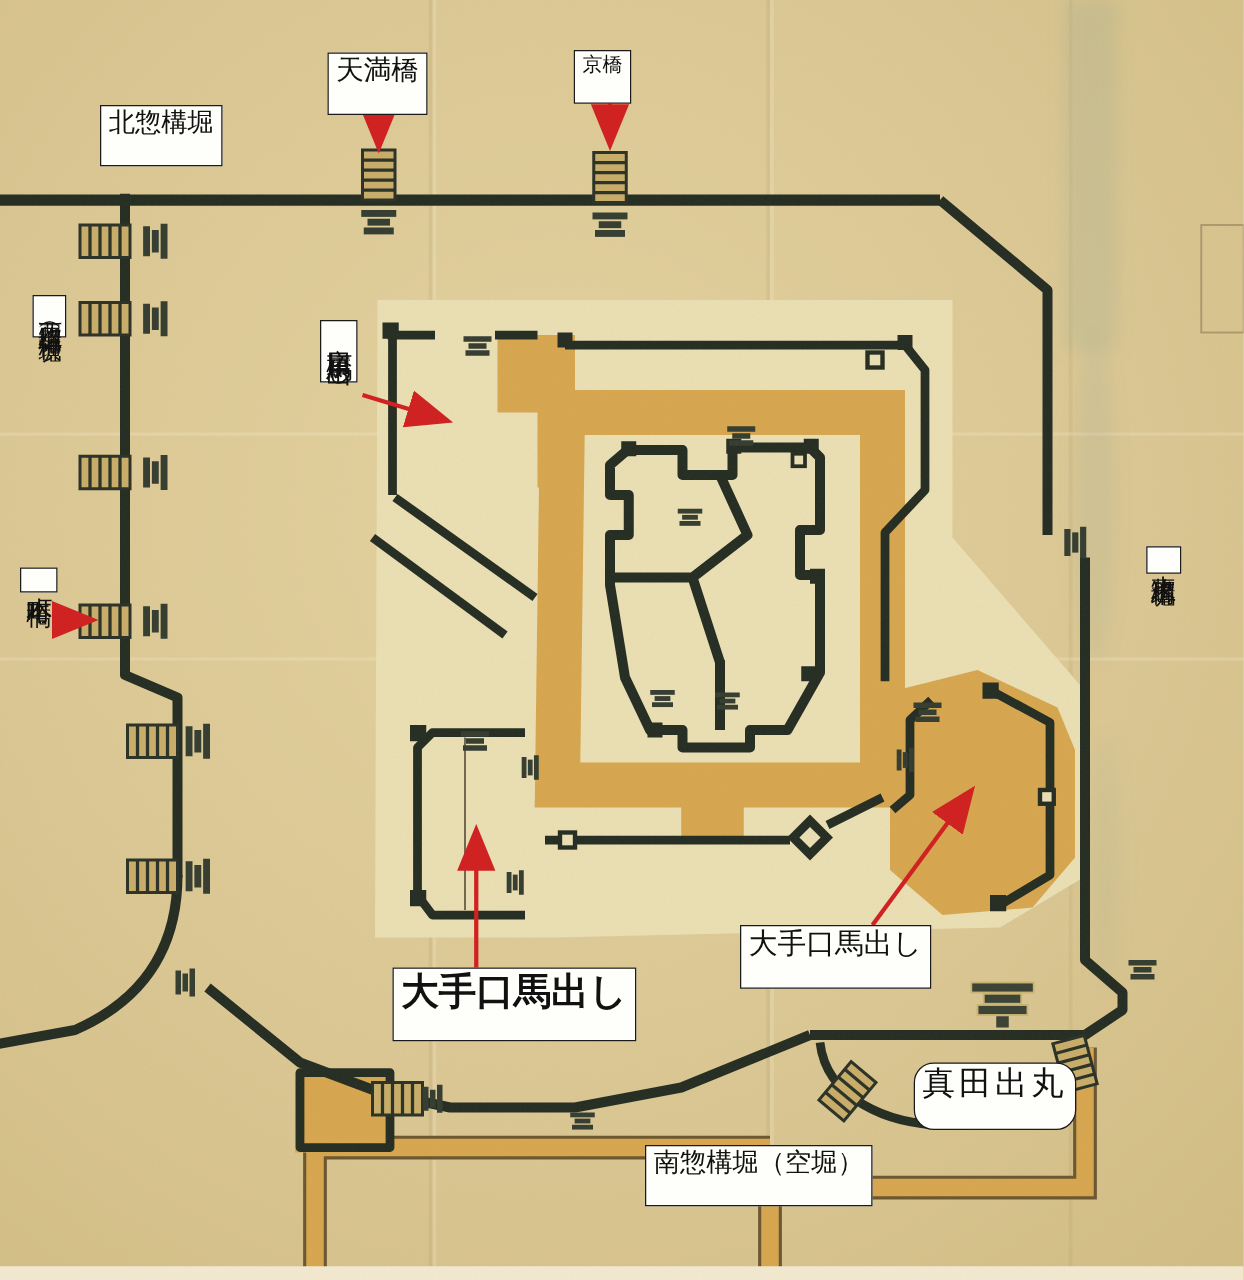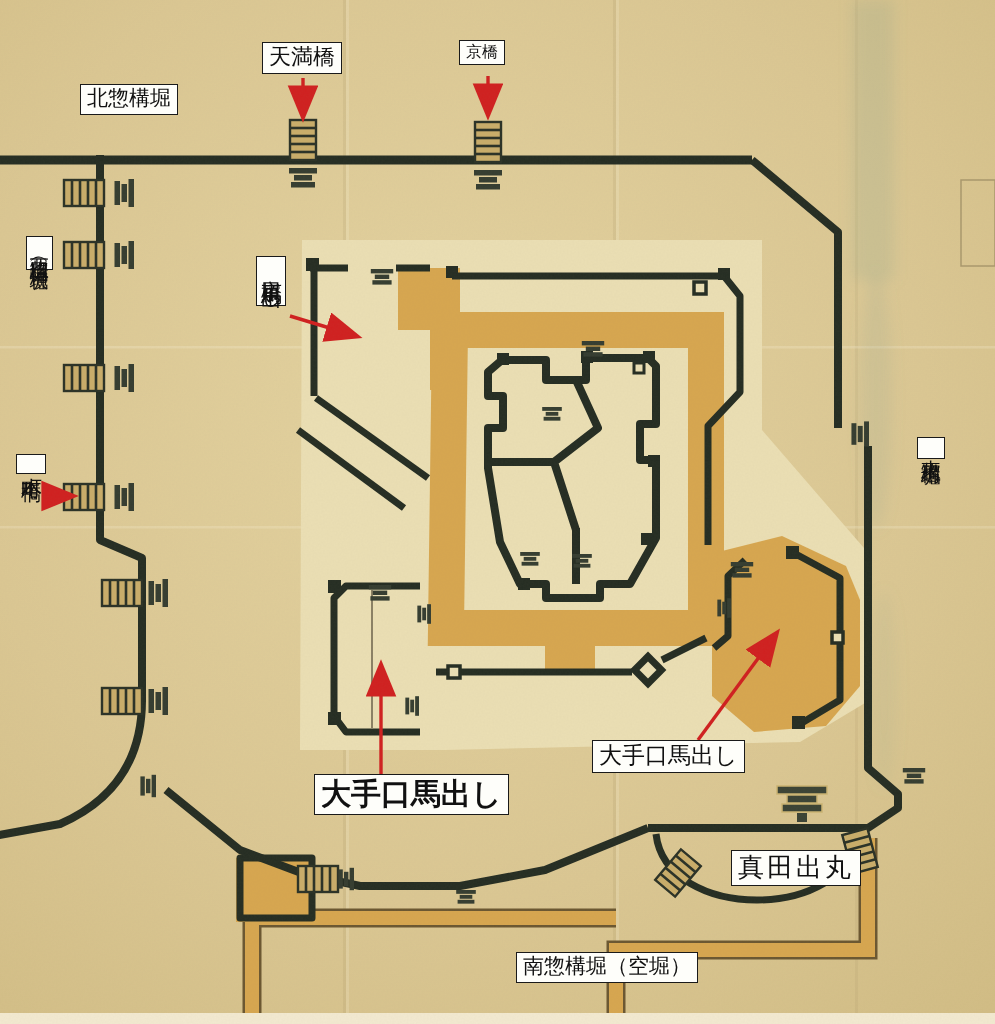--- a/index.html
+++ b/index.html
@@ -7,21 +7,21 @@
     --wall:#242c22; --ochre:#d7a64f; --ochre-edge:#6a5630; --cream:#ebdfb4;
     --bridge:#c9ad6a; --arrow:#d01f1f; --label-bg:#fefefa; --label-border:#1a1a1a; --ink:#111;
   }
   html,body{margin:0;padding:0;}
   #stage{position:relative;width:995px;height:1024px;overflow:hidden;
          background:var(--paper);font-family:"DejaVu Sans",sans-serif;}
   #mapsvg{position:absolute;left:0;top:0;}
   .label{position:absolute;background:var(--label-bg);border:1.6px solid var(--label-border);
          color:var(--ink);line-height:1.12;white-space:nowrap;box-sizing:border-box;
          font-weight:500;z-index:5;}
-  .h{padding:2px 6px 3px 6px;}
+  .h{padding:2px 6px 21px 6px;}
   .v{writing-mode:vertical-rl;text-orientation:mixed;padding:6px 2px;letter-spacing:2px;}
 </style>
 </head>
 <body>
 
 <div id="stage">
 <svg id="mapsvg" width="995" height="1024" viewBox="0 0 995 1024">
   <defs>
     <radialGradient id="paperGrad" cx="45%" cy="40%" r="80%">
       <stop offset="0%" stop-color="#e4d3a0"></stop>
@@ -218,15 +218,15 @@
 
   <div class="label h" style="left:80px;  top:84px;  font-size:21px;">北惣構堀</div>
   <div class="label h" style="left:262px; top:42px;  font-size:22px;">天満橋</div>
   <div class="label h" style="left:459px; top:40px;  font-size:16px;">京橋</div>
   <div class="label v" style="left:26px;  top:236px; font-size:19px;">西惣構堀（「横堀」）</div>
   <div class="label v" style="left:16px;  top:454px; font-size:21px;">本町橋</div>
   <div class="label v" style="left:256px; top:256px; font-size:21px;">京橋口馬出し</div>
   <div class="label v" style="left:917px; top:437px; font-size:20px;">東惣構堀</div>
   <div class="label h" style="left:314px; top:774px; font-size:30px;font-weight:bold;">大手口馬出し</div>
   <div class="label h" style="left:592px; top:740px; font-size:23px;">大手口馬出し</div>
-  <div class="label h" style="left:731px; top:850px; font-size:26px; letter-spacing:3px;">真田出丸</div>
-  <div class="label h" style="left:516px; top:916px; font-size:21px;margin-top:36px;">南惣構堀（空堀）</div>
+  <div class="label h" style="left:731px; top:850px; font-size:26px; letter-spacing:3px;border-radius:16px;">真田出丸</div>
+  <div class="label h" style="left:516px; top:916px; font-size:21px;">南惣構堀（空堀）</div>
 </div>
 
 </body></html>

